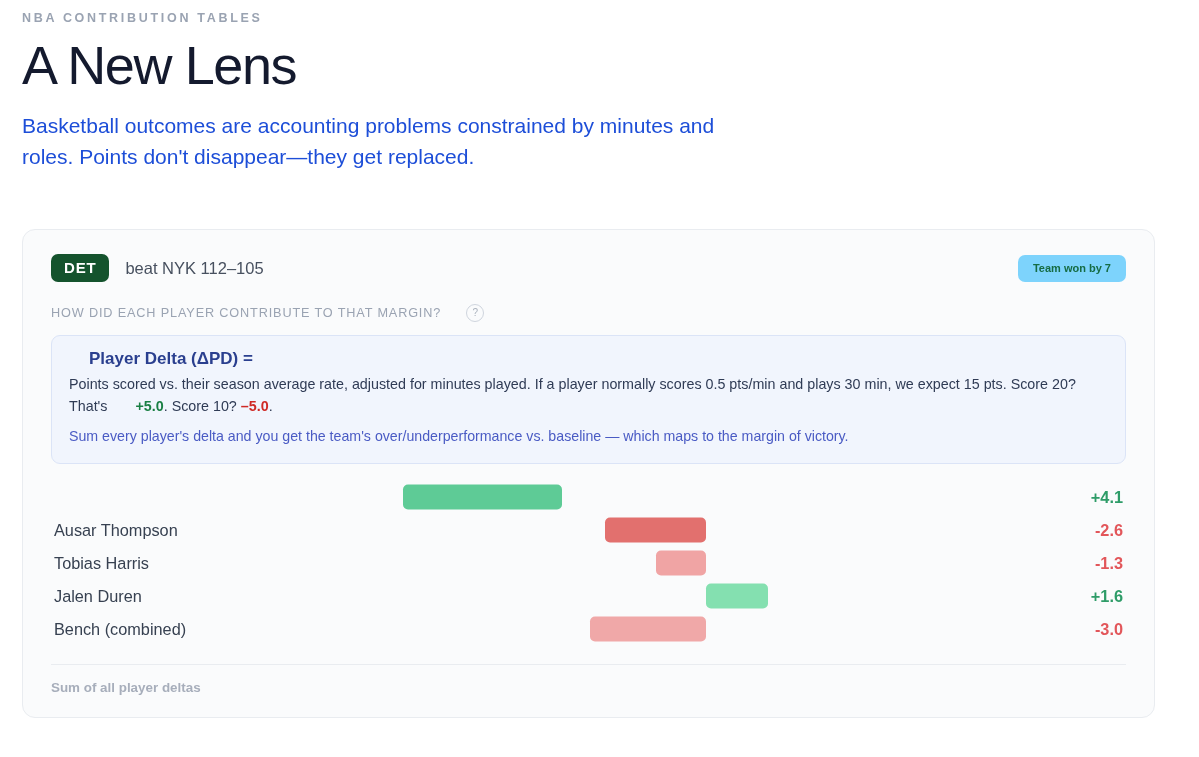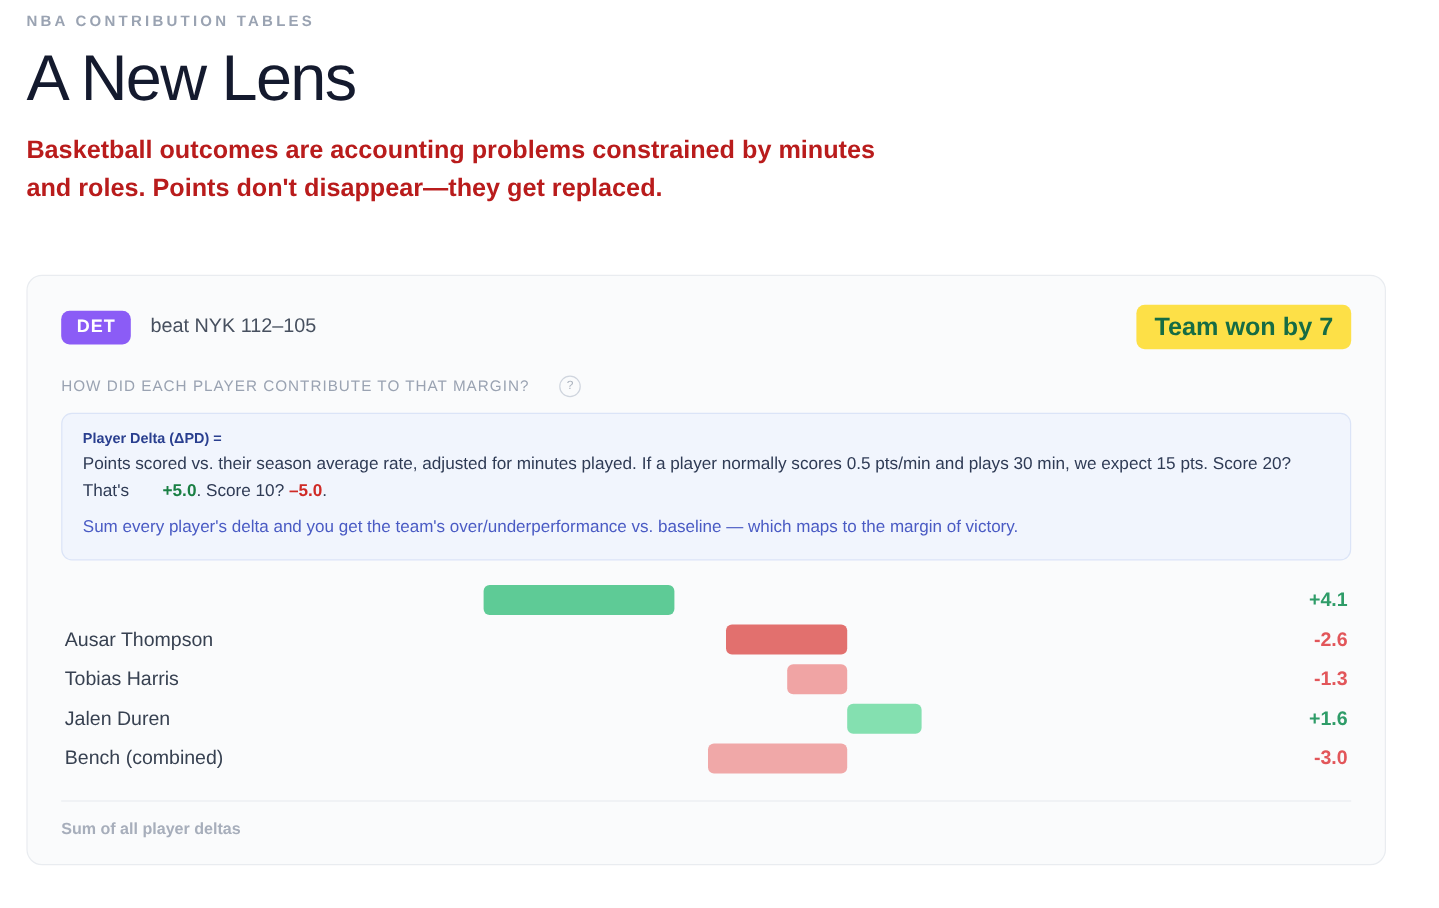--- a/index.html
+++ b/index.html
@@ -38,23 +38,23 @@
     font-size: 54px;
     line-height: 1.06;
     font-weight: 400;
     letter-spacing: -1.4px;
     color: #141a2e;
   }
   .page-sub {
     margin-top: 17px;
     font-size: 21px;
     line-height: 1.47;
-    color: #b91c1c;
+    color: #1d4ed8;
     max-width: 740px;
-    font-weight: 700;
+    font-weight: 400;
   }
 
   
   .card {
     position: absolute;
     left: 22px;
     top: 218px;
     width: 1133px;
     box-sizing: border-box;
     background: #fafbfc;
@@ -62,38 +62,38 @@
     border-radius: 13px;
     padding: 24px 28px 22px 28px;
   }
 
   .card-head {
     display: flex;
     align-items: center;
     gap: 16px;
   }
   .team-badge {
-    background: #8b5cf6;
+    background: #14532d;
     color: #ffffff;
     font-size: 15px;
     font-weight: 700;
     letter-spacing: 0.8px;
     padding: 6px 13px 7px 13px;
     border-radius: 7px;
     line-height: 1;
   }
   .matchup {
     font-size: 16.5px;
     color: #47505f;
   }
   .spacer { flex: 1; }
   .won-badge {
-    background: #fde047;
+    background: #7dd3fc;
     color: #166c44;
-    font-size: 21px;
+    font-size: 11px;
     font-weight: 700;
     padding: 8px 15px;
     border-radius: 7px;
     line-height: 1;
   }
 
   .question-row {
     margin-top: 22px;
     display: flex;
     align-items: center;
@@ -122,24 +122,25 @@
 
   
   .defbox {
     margin-top: 13px;
     background: #f1f5fd;
     border: 1px solid #dbe4f7;
     border-radius: 9px;
     padding: 13px 17px 15px 17px;
   }
   .def-title {
-    font-size: 12px;
+    font-size: 17px;
     font-weight: 700;
     color: #2a3f8f;
     margin-bottom: 5px;
+    margin-left: 20px;
   }
   .def-body {
     font-size: 14.3px;
     line-height: 1.52;
     color: #2f3b55;
   }
   .def-body .pos { color: #1a7f44; font-weight: 700; margin-left: 24px; }
   .def-body .neg { color: #cf2a26; font-weight: 700; margin-top: 28px; }
   .def-foot {
     margin-top: 9px;

